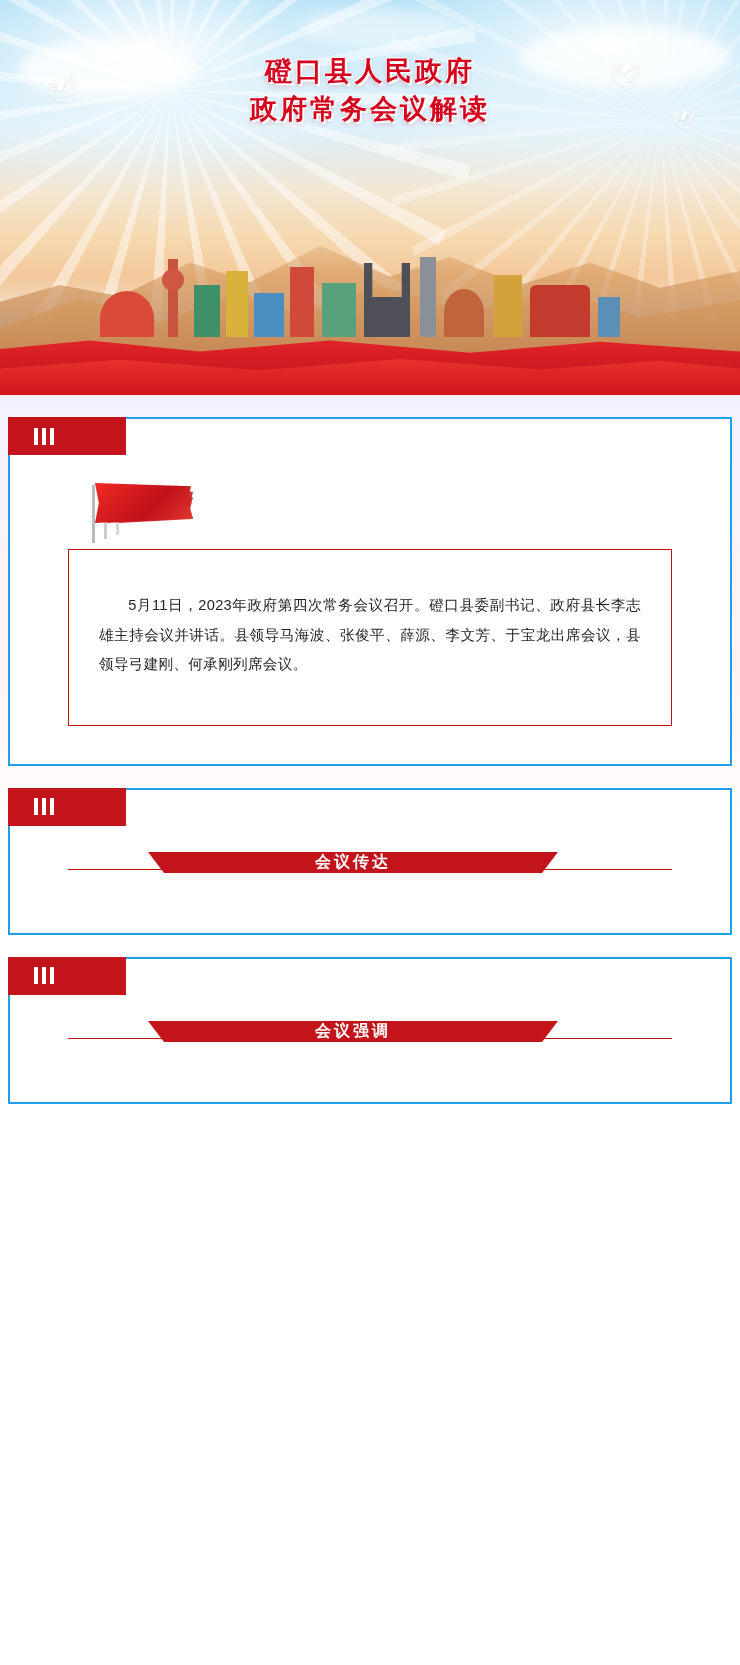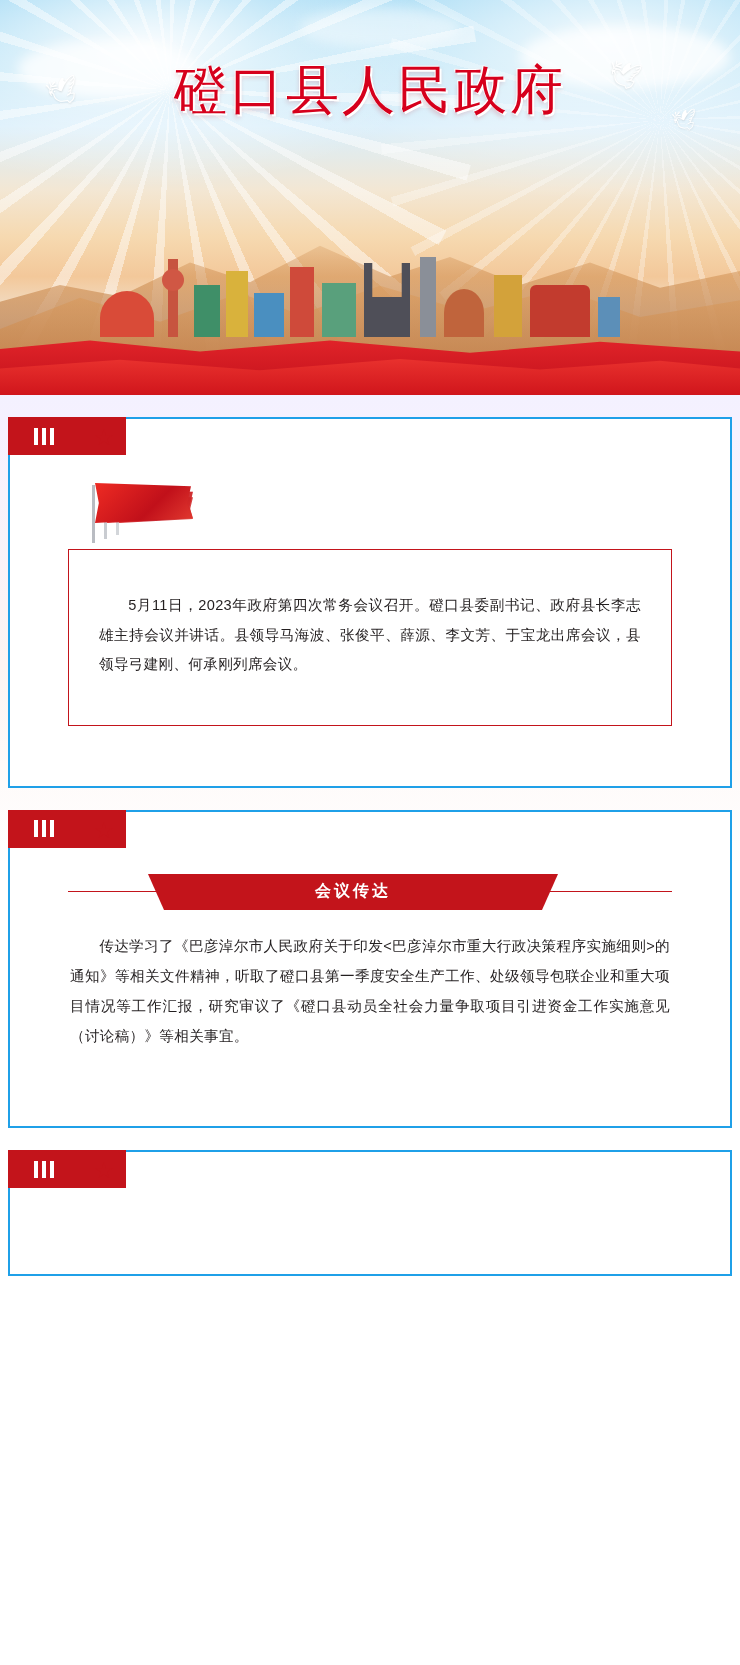--- a/index.html
+++ b/index.html
@@ -66,22 +66,22 @@
   .dove{position:absolute;color:#fff;font-size:26px;line-height:1;text-shadow:0 1px 2px rgba(0,0,0,.12);}
   .d1{left:46px;top:78px;transform:rotate(-14deg);}
   .d2{left:608px;top:62px;transform:rotate(12deg);}
   .d3{left:672px;top:110px;font-size:20px;transform:rotate(-8deg);}
 
   .title-block{
     position:absolute;left:0;right:0;top:52px;text-align:center;z-index:5;
   }
   .title-line{
     font-family:"DejaVu Serif","Liberation Serif",serif;
-    font-weight:normal;
-    font-size:53px;
+    font-weight:bold;
+    font-size:27px;
     line-height:1.42;
     letter-spacing:3px;
     color:#d6001c;
     text-shadow:
       2px 2px 0 #ffffff,
       -1px -1px 0 #ffffff,
       0 3px 5px rgba(180,0,20,.25);
   }
 
   .red-ribbon{
@@ -109,21 +109,21 @@
     height:38px;width:118px;
     background:#c3141b;
     display:flex;align-items:center;
   }
   .tab-bars{display:flex;gap:4px;margin-left:26px;}
   .tab-bars i{display:block;width:4px;height:17px;background:#ffffff;}
   .star{
     position:absolute;left:84px;top:8px;
     color:#c3141b;font-size:22px;line-height:1;
   }
-  .sec-body{padding:62px 58px 60px 58px;}
+  .sec-body{padding:62px 58px 38px 58px;}
 
   
   .flag-wrap{position:relative;height:62px;margin-left:24px;}
   .flagpole{position:absolute;left:0;top:4px;width:3px;height:58px;background:#b9bcc2;}
   .flagpole.p2{left:12px;height:54px;background:#c9ccd1;}
   .flagpole.p3{left:24px;height:50px;background:#d3d6da;}
   .flag{
     position:absolute;left:3px;top:2px;width:96px;height:40px;
     background:linear-gradient(135deg,#ee2b23 0%,#c1101a 60%,#e23a30 100%);
     clip-path:polygon(0 0, 100% 8%, 96% 52%, 100% 86%, 0 100%, 4% 50%);
@@ -142,21 +142,21 @@
     font-size:14.6px;
     line-height:2.05;
     text-align:justify;
     text-indent:2em;
     letter-spacing:.3px;
   }
 
   
   .banner{
     position:relative;
-    height:36px;
+    height:21px;
     margin:0 0 18px 0;
     background:#c3141b;
     width:410px;
     margin-left:80px;
     clip-path:polygon(0 0, 100% 0, calc(100% - 16px) 100%, 16px 100%);
     display:flex;align-items:center;justify-content:center;
   }
   .banner span{
     color:#ffffff;font-size:16px;font-weight:bold;letter-spacing:3px;
     font-family:"DejaVu Serif","Liberation Serif",serif;
@@ -180,20 +180,21 @@
     <div class="cloud c1"></div>
     <div class="cloud c2"></div>
     <div class="cloud c3"></div>
 
     <div class="dove d1">🕊</div>
     <div class="dove d2">🕊</div>
     <div class="dove d3">🕊</div>
 
     <div class="title-block">
       <div class="title-line">磴口县人民政府</div>
+      <div class="title-line">政府常务会议解读</div>
     </div>
 
     <div class="mountains"></div>
     <div class="mountains2"></div>
 
     <div class="skyline">
       <div class="bld" style="left:10px;width:54px;height:46px;background:#d94b38;border-radius:40px 40px 0 0;"></div>
       <div class="bld" style="left:78px;width:10px;height:78px;background:#c7543f;"></div>
       <div class="bld" style="left:72px;bottom:46px;width:22px;height:22px;border-radius:50%;background:#d05744;"></div>
       <div class="bld" style="left:104px;width:26px;height:52px;background:#3f8f68;"></div>
@@ -246,33 +247,36 @@
         </div>
     </div>
     <div class="star">★</div>
     <div class="sec-body">
       <div class="banner-zone">
         <div class="rule"></div>
         <div class="banner">
           <span>会议传达</span>
         </div>
       </div>
-      <div class="sec-text">
-        <p class="para">传达学习了《巴彦淖尔市人民政府关于印发&lt;巴彦淖尔市重大行政决策程序实施细则&gt;的通知》等相关文件精神，听取了磴口县第一季度安全生产工作、处级领导包联企业和重大项目情况等工作汇报，研究审议了《磴口县动员全社会力量争取项目引进资金工作实施意见（讨论稿）》等相关事宜。</p>
-      </div>
     </div>
   </div>
 
   <div class="section">
     <div class="sec-tab">
       <div class="tab-bars">
           <i></i>
           <i></i>
           <i></i>
         </div>
     </div>
     <div class="star">★</div>
     <div class="sec-body">
+      <div class="banner-zone">
+        <div class="rule"></div>
+        <div class="banner">
+          <span>会议强调</span>
+        </div>
+      </div>
     </div>
   </div>
 
   <div class="footer-space"></div>
 </div>
 
 </body></html>

